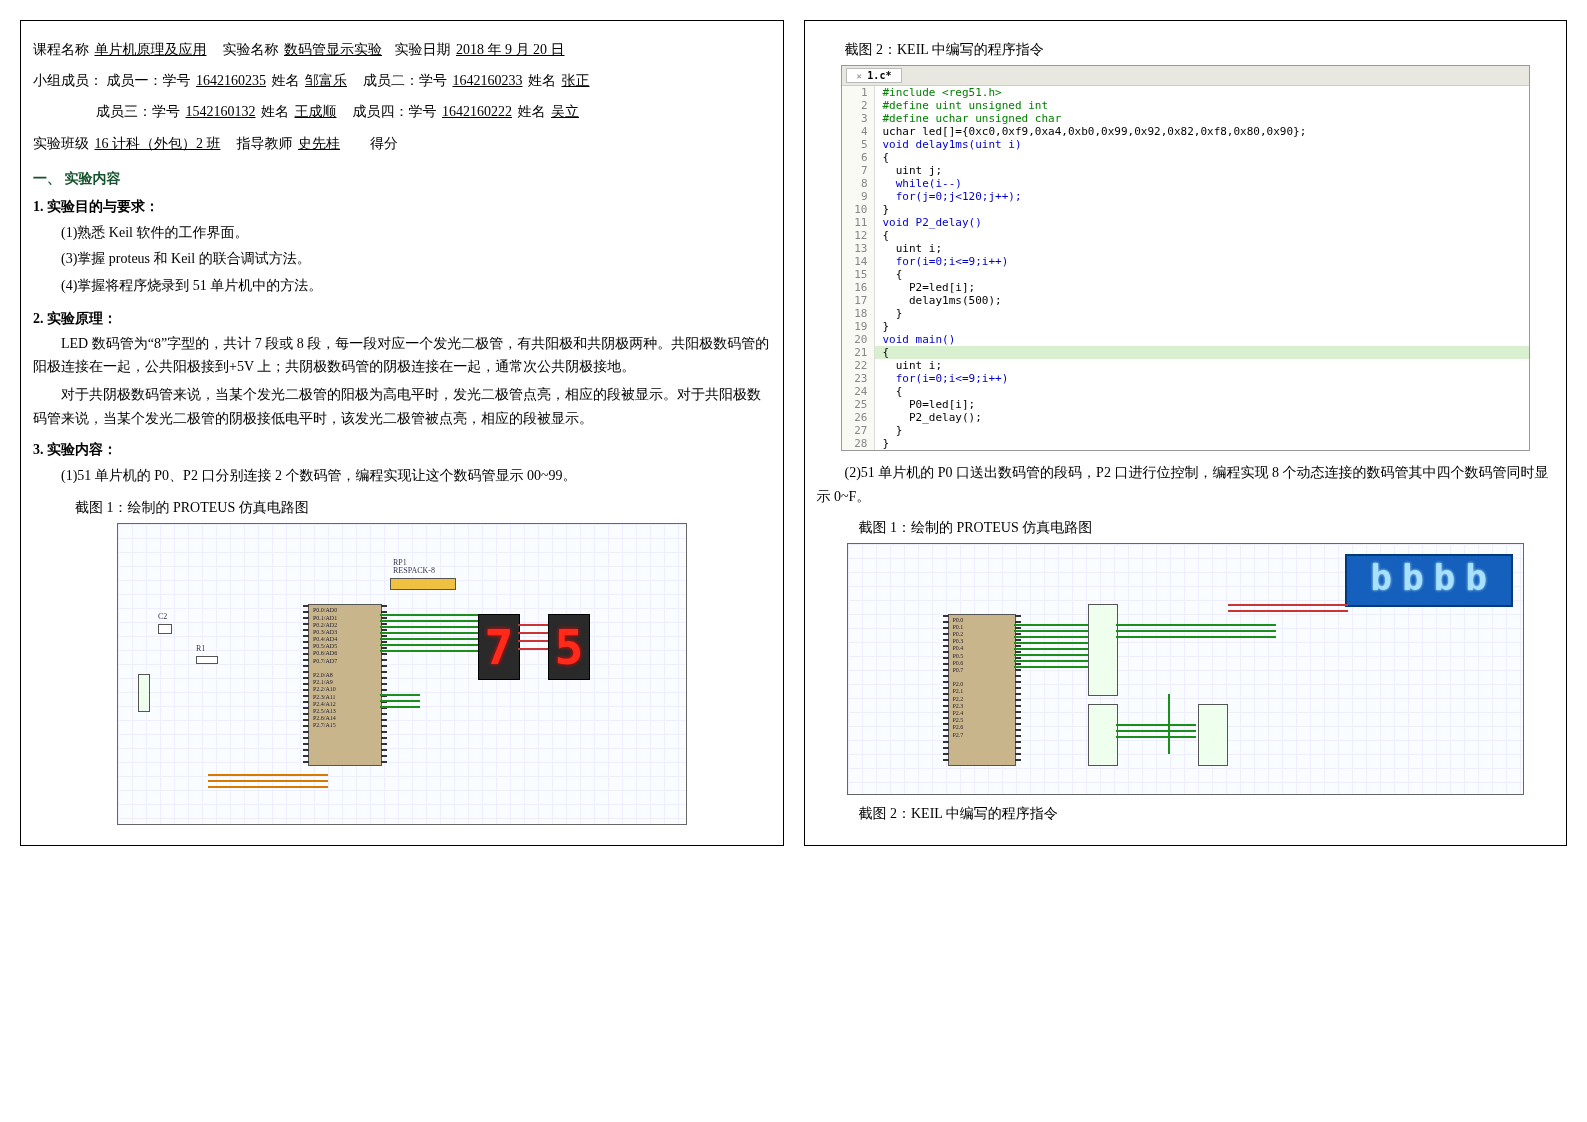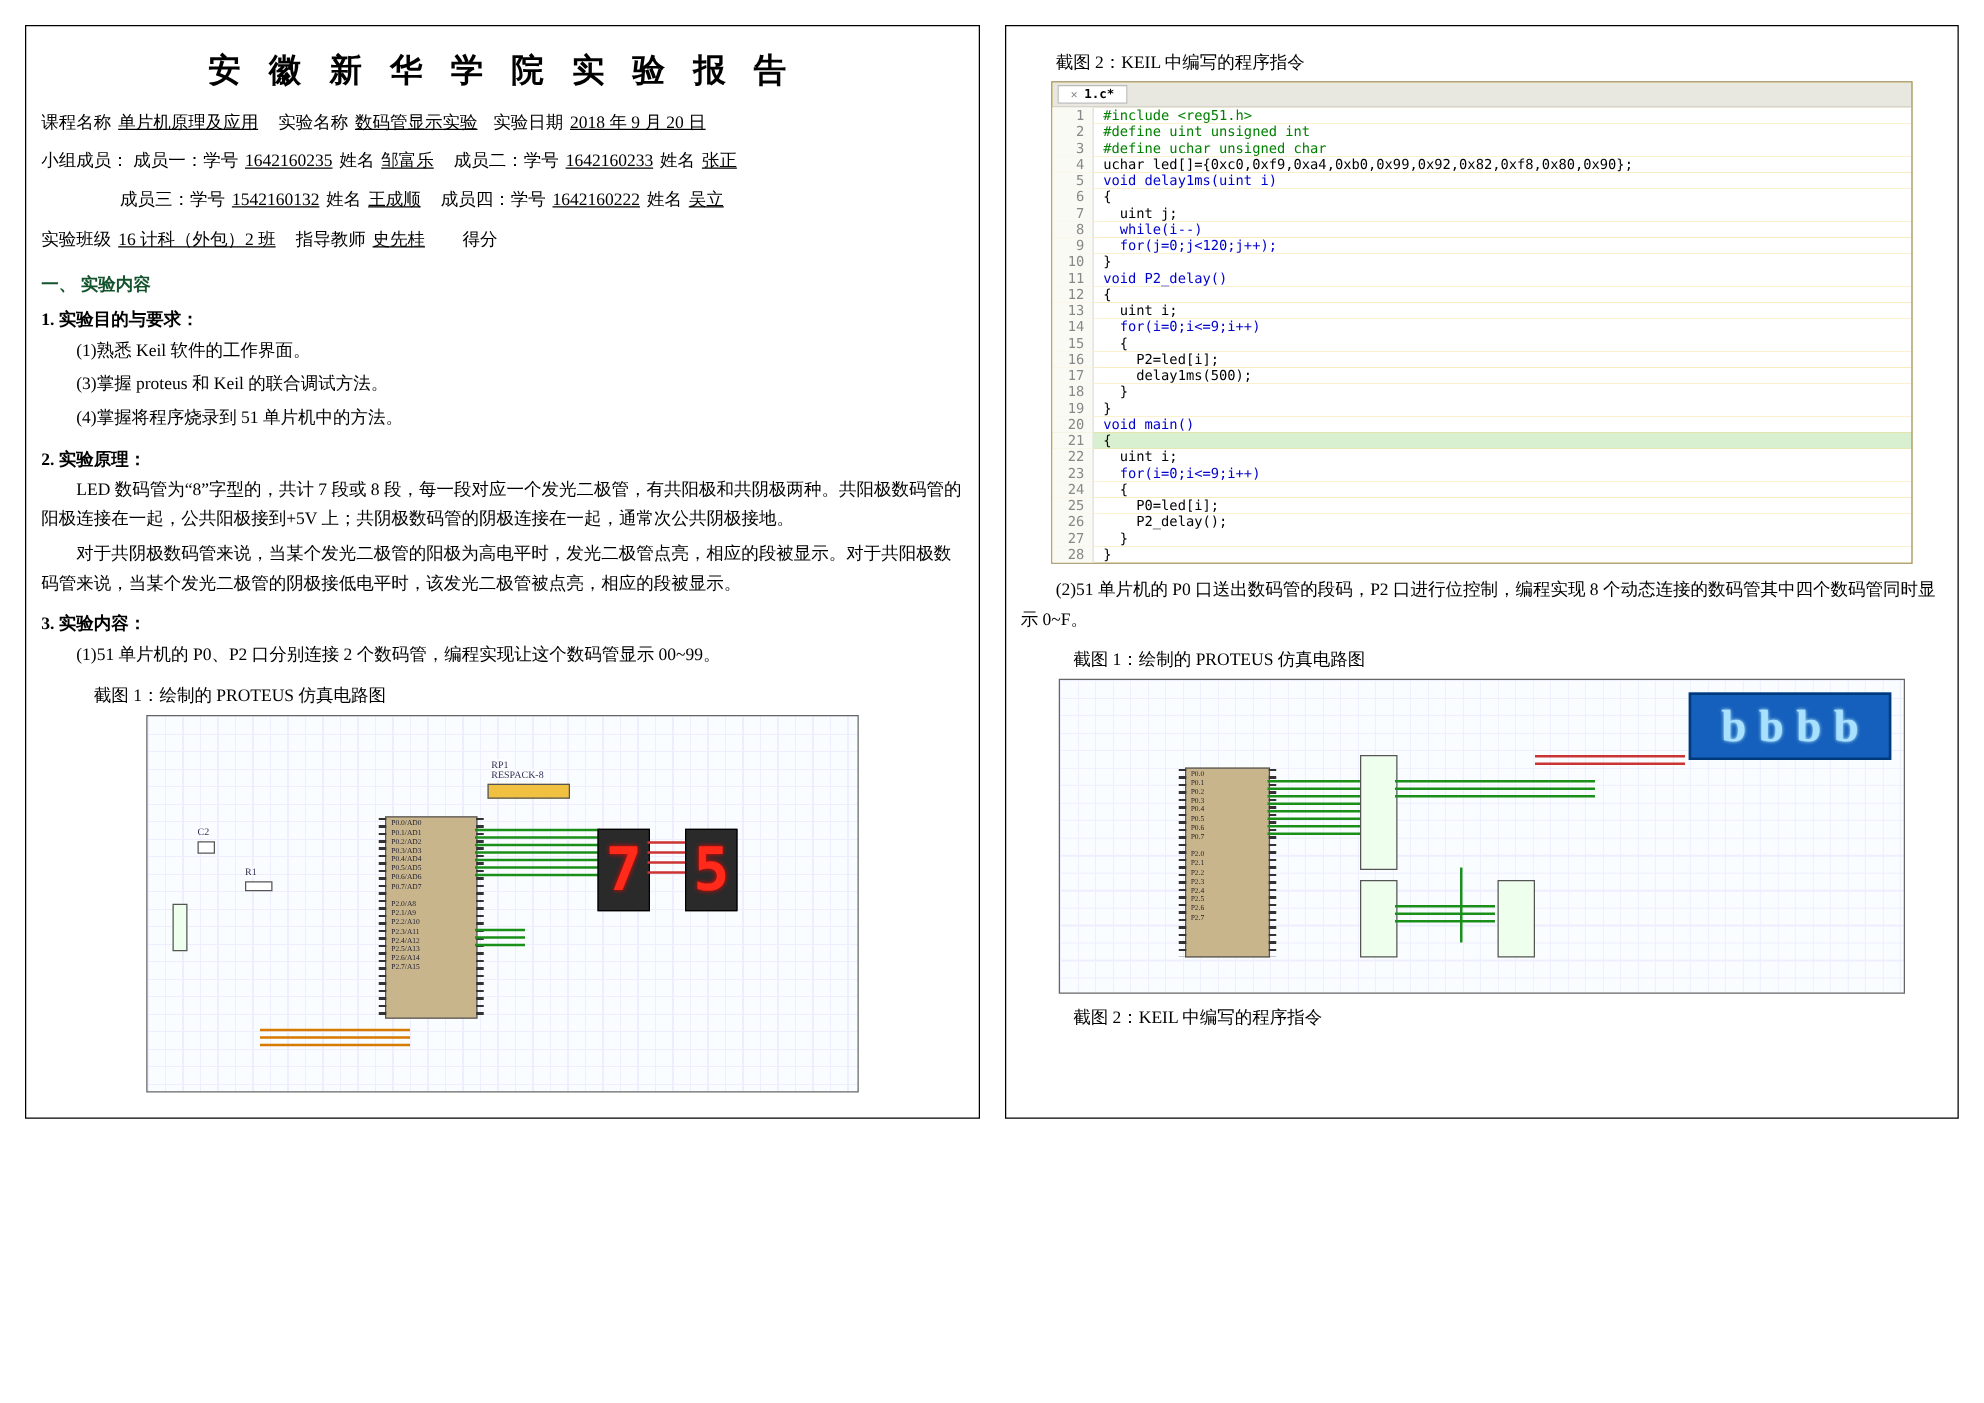--- a/index.html
+++ b/index.html
@@ -184,42 +184,41 @@
       height: 250px;
       position: relative;
       overflow: hidden;
     }
     .quad-display {
       position:absolute;
       right: 10px;
       top: 10px;
       background:#1560bd;
       color:#a8e0ff;
-      font-family: Liberation Serif, serif;
+      font-family: Liberation Mono, monospace;
       font-size: 36px;
       letter-spacing: 10px;
       padding: 4px 14px 4px 24px;
       font-weight: bold;
       border: 2px solid #003a7a;
       text-shadow: 0 0 3px #cff;
     }
     .rp-label {
       position:absolute;
       font-size:8px;
       color:#335;
       background:#fff8;
     }
   </style>
 </head>
 <body>
 
 <div class="container">
 
   <div class="col">
-    <div class="title">安 徽 新 华 学 院 实 验 报 告</div>
 
     <div class="info-line">
       <span>课程名称</span>
       <span class="underline">单片机原理及应用</span>
       &nbsp;&nbsp;
       <span>实验名称</span>
       <span class="underline">数码管显示实验</span>
       &nbsp;
       <span>实验日期</span>
       <span class="underline">2018 年 9 月 20 日</span>

